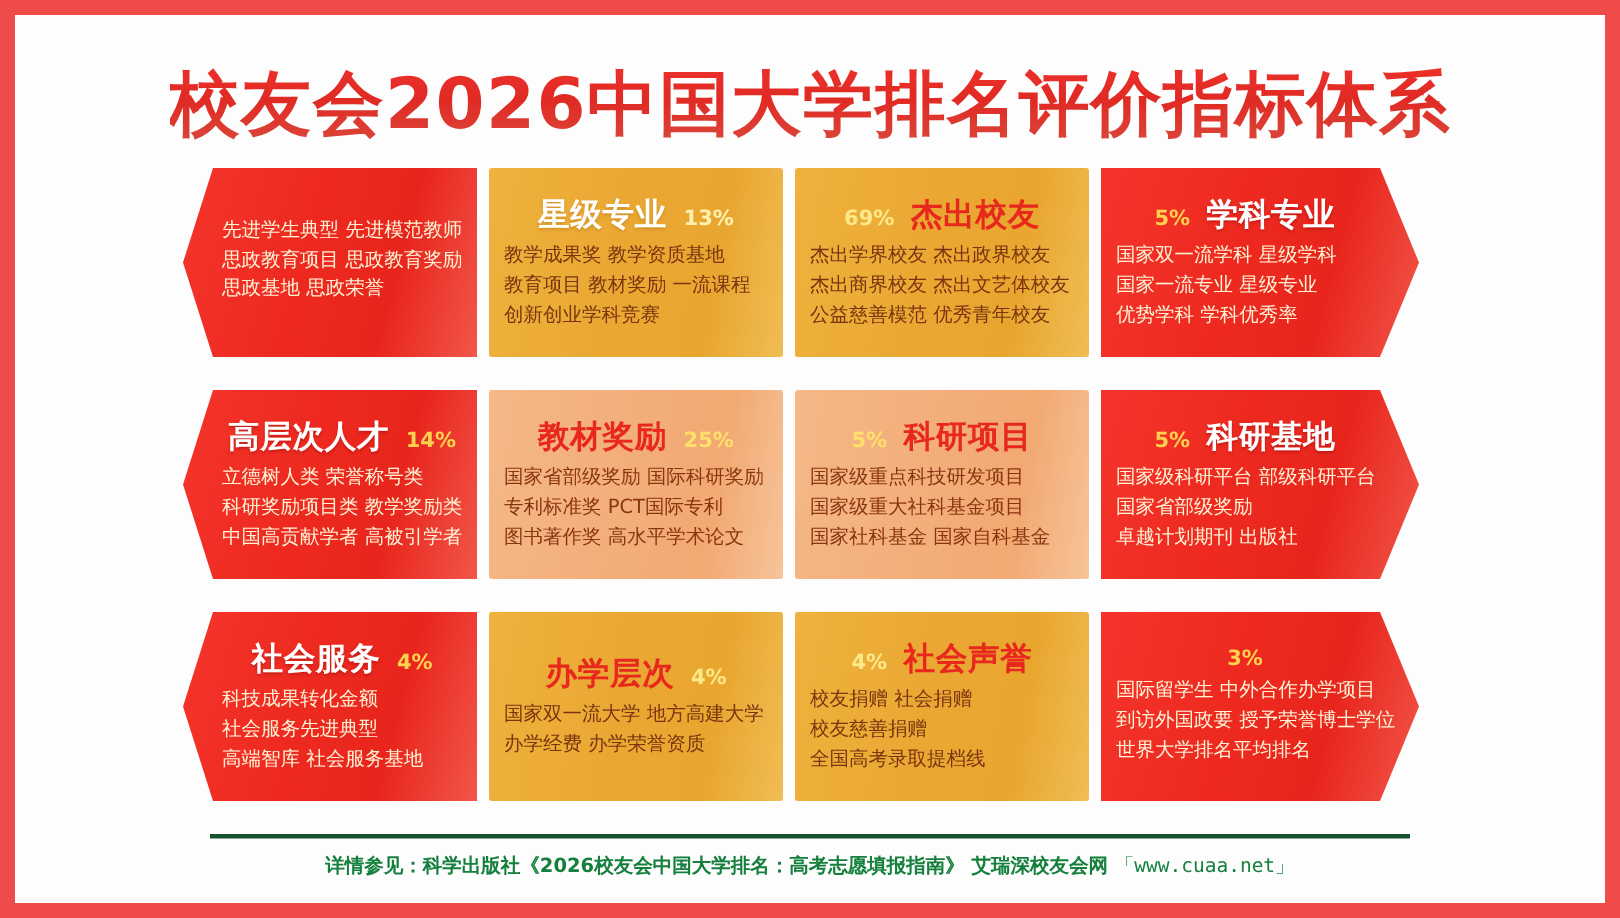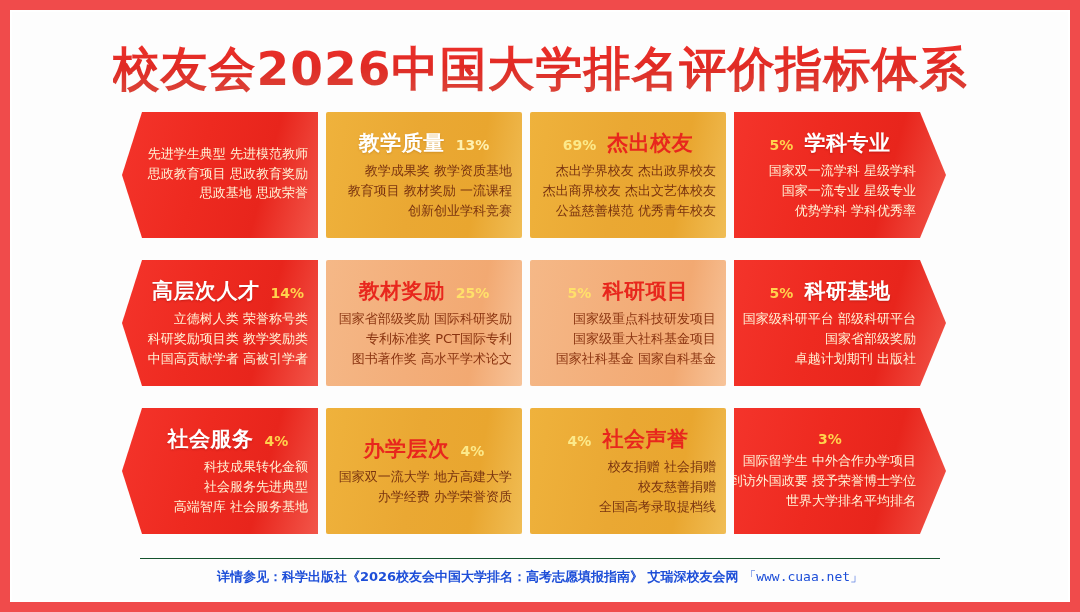--- a/index.html
+++ b/index.html
@@ -90,36 +90,36 @@
   
   .red .ctitle{color:#ffffff;text-shadow:0 1px 2px rgba(120,0,0,.35);}
   .red .cpct{color:#ffd24d;}
   .gold .ctitle{color:#ffffff;text-shadow:0 1px 2px rgba(150,90,0,.3);}
   .gold .cpct{color:#fff1b0;}
   .gold.redtitle .ctitle{color:#e8271d;text-shadow:none;}
   .gold.redtitle .cpct{color:#fce98a;}
   .peach .ctitle{color:#e8271d;text-shadow:none;}
   .peach .cpct{color:#ffe06a;}
   
-  .clines{display:flex;flex-direction:column;align-items:flex-end;gap:5px;}
+  .clines{display:flex;flex-direction:column;align-items:flex-start;gap:5px;}
   .cline{
     font-size:13px;line-height:1.15;white-space:nowrap;
     font-family:"DejaVu Sans","Liberation Sans",sans-serif;
   }
   .red .cline{color:#fff3d6;}
   .gold .cline{color:#7a3410;}
   .peach .cline{color:#8a3410;}
   
   .footer{
     margin-top:auto;margin-bottom:14px;
     width:800px;
-    border-top:1px solid #14532d;
+    border-top:3px solid #14532d;
     padding-top:9px;
     text-align:center;
-    font-size:13px;color:#1d4ed8;font-weight:bold;
+    font-size:13px;color:#15803d;font-weight:bold;
     white-space:nowrap;
     font-family:"DejaVu Sans","Liberation Sans",sans-serif;
   }
   .footer .site{font-family:"DejaVu Sans Mono","Liberation Mono",monospace;font-weight:normal;}
 </style>
 </head>
 <body>
 
 <div class="poster">
   <div class="inner">
@@ -131,21 +131,21 @@
     <div class="grid">
         <div class="card red shape-left">
           <div class="clines">
             <div class="cline">先进学生典型 先进模范教师</div>
             <div class="cline">思政教育项目 思政教育奖励</div>
             <div class="cline">思政基地 思政荣誉</div>
           </div>
         </div>
         <div class="card gold shape-rect shadow">
           <div class="cardhead">
-            <div class="ctitle">教学质量</div>
+            <div class="ctitle">星级专业</div>
             <div class="cpct">13%</div>
           </div>
           <div class="clines">
             <div class="cline">教学成果奖 教学资质基地</div>
             <div class="cline">教育项目 教材奖励 一流课程</div>
             <div class="cline">创新创业学科竞赛</div>
           </div>
         </div>
         <div class="card gold redtitle shape-rect shadow">
           <div class="cardhead">

